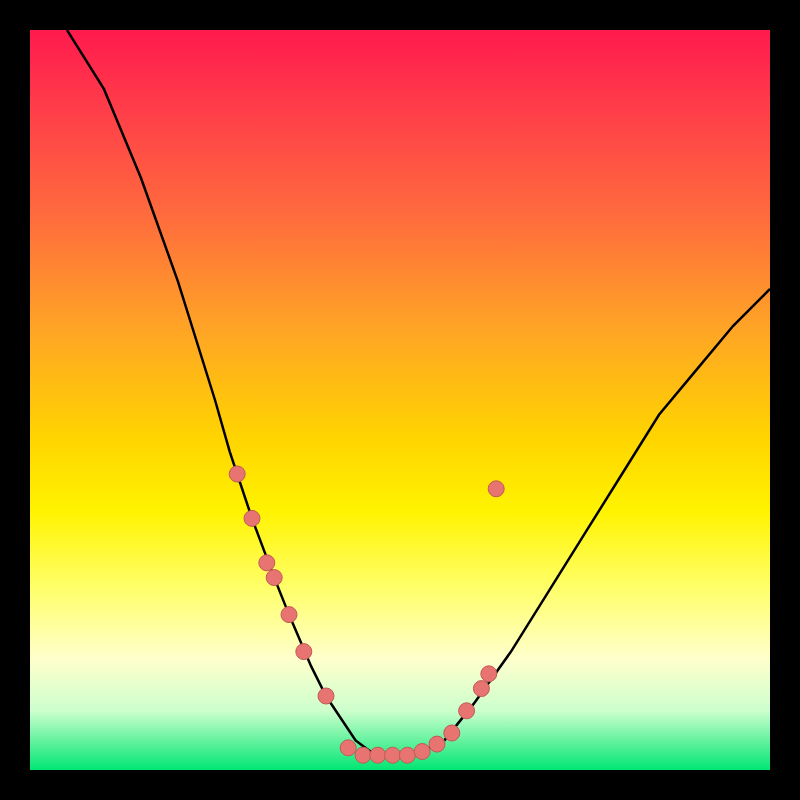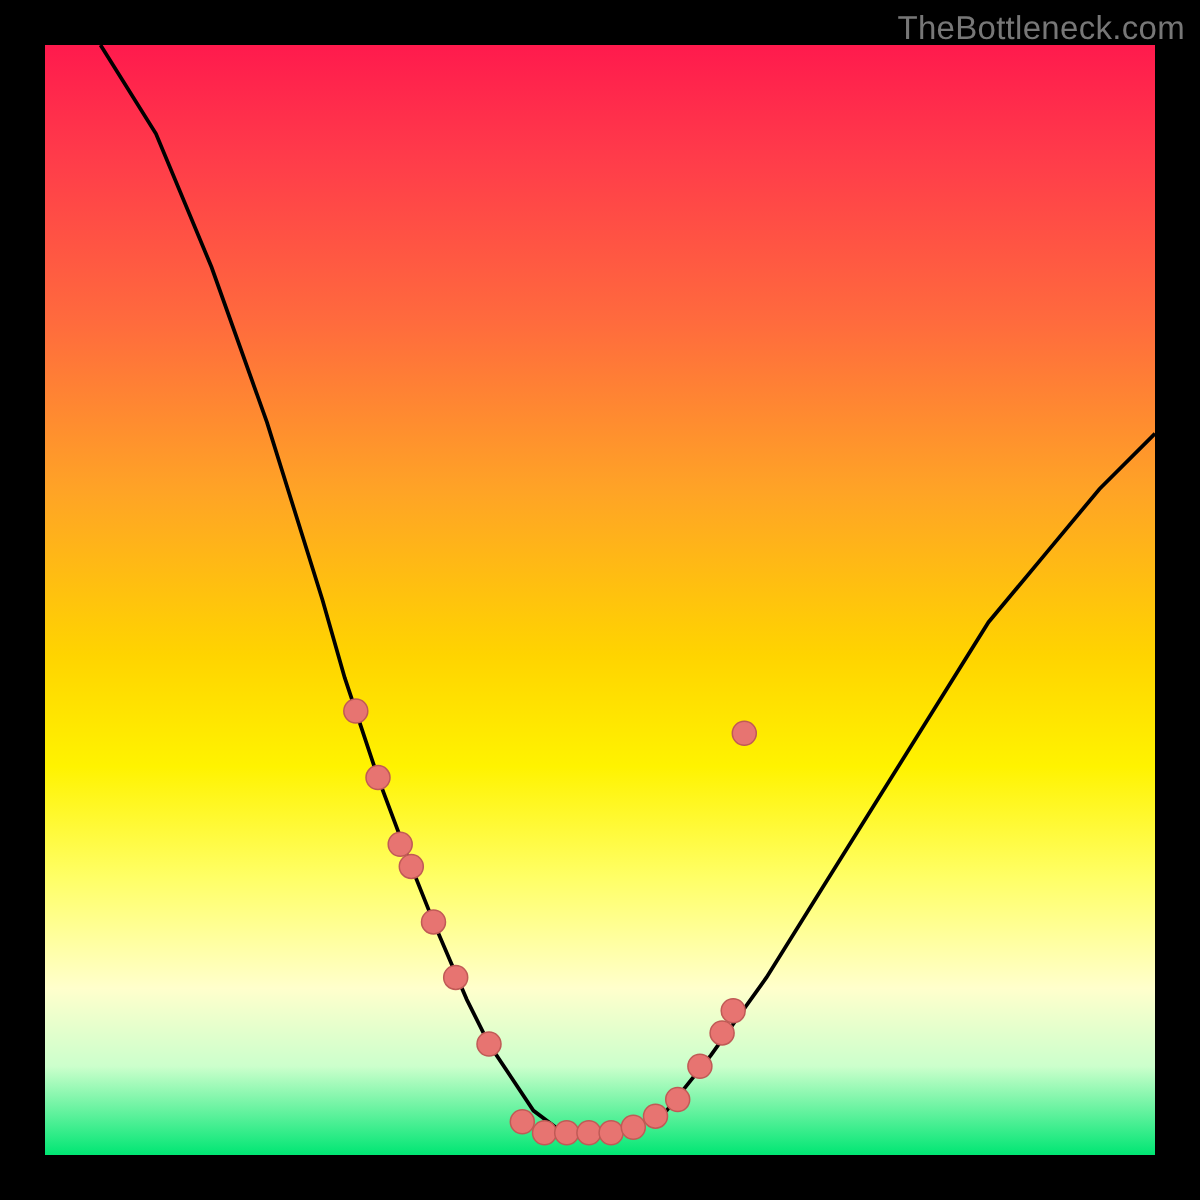--- a/index.html
+++ b/index.html
@@ -82,15 +82,14 @@
           <circle cx="421.8" cy="703.0" r="8" fill="#e77471" stroke="#c05a56" stroke-width="1"></circle>
           <circle cx="436.6" cy="680.8" r="8" fill="#e77471" stroke="#c05a56" stroke-width="1"></circle>
           <circle cx="451.4" cy="658.6" r="8" fill="#e77471" stroke="#c05a56" stroke-width="1"></circle>
           <circle cx="458.8" cy="643.8" r="8" fill="#e77471" stroke="#c05a56" stroke-width="1"></circle>
           <circle cx="466.2" cy="458.8" r="8" fill="#e77471" stroke="#c05a56" stroke-width="1"></circle>
         </g>
     </svg>
 
   </div>
 
-  <div class="watermark">TheBottleneck.com</div>
 
 </div>
 
 </body></html>

